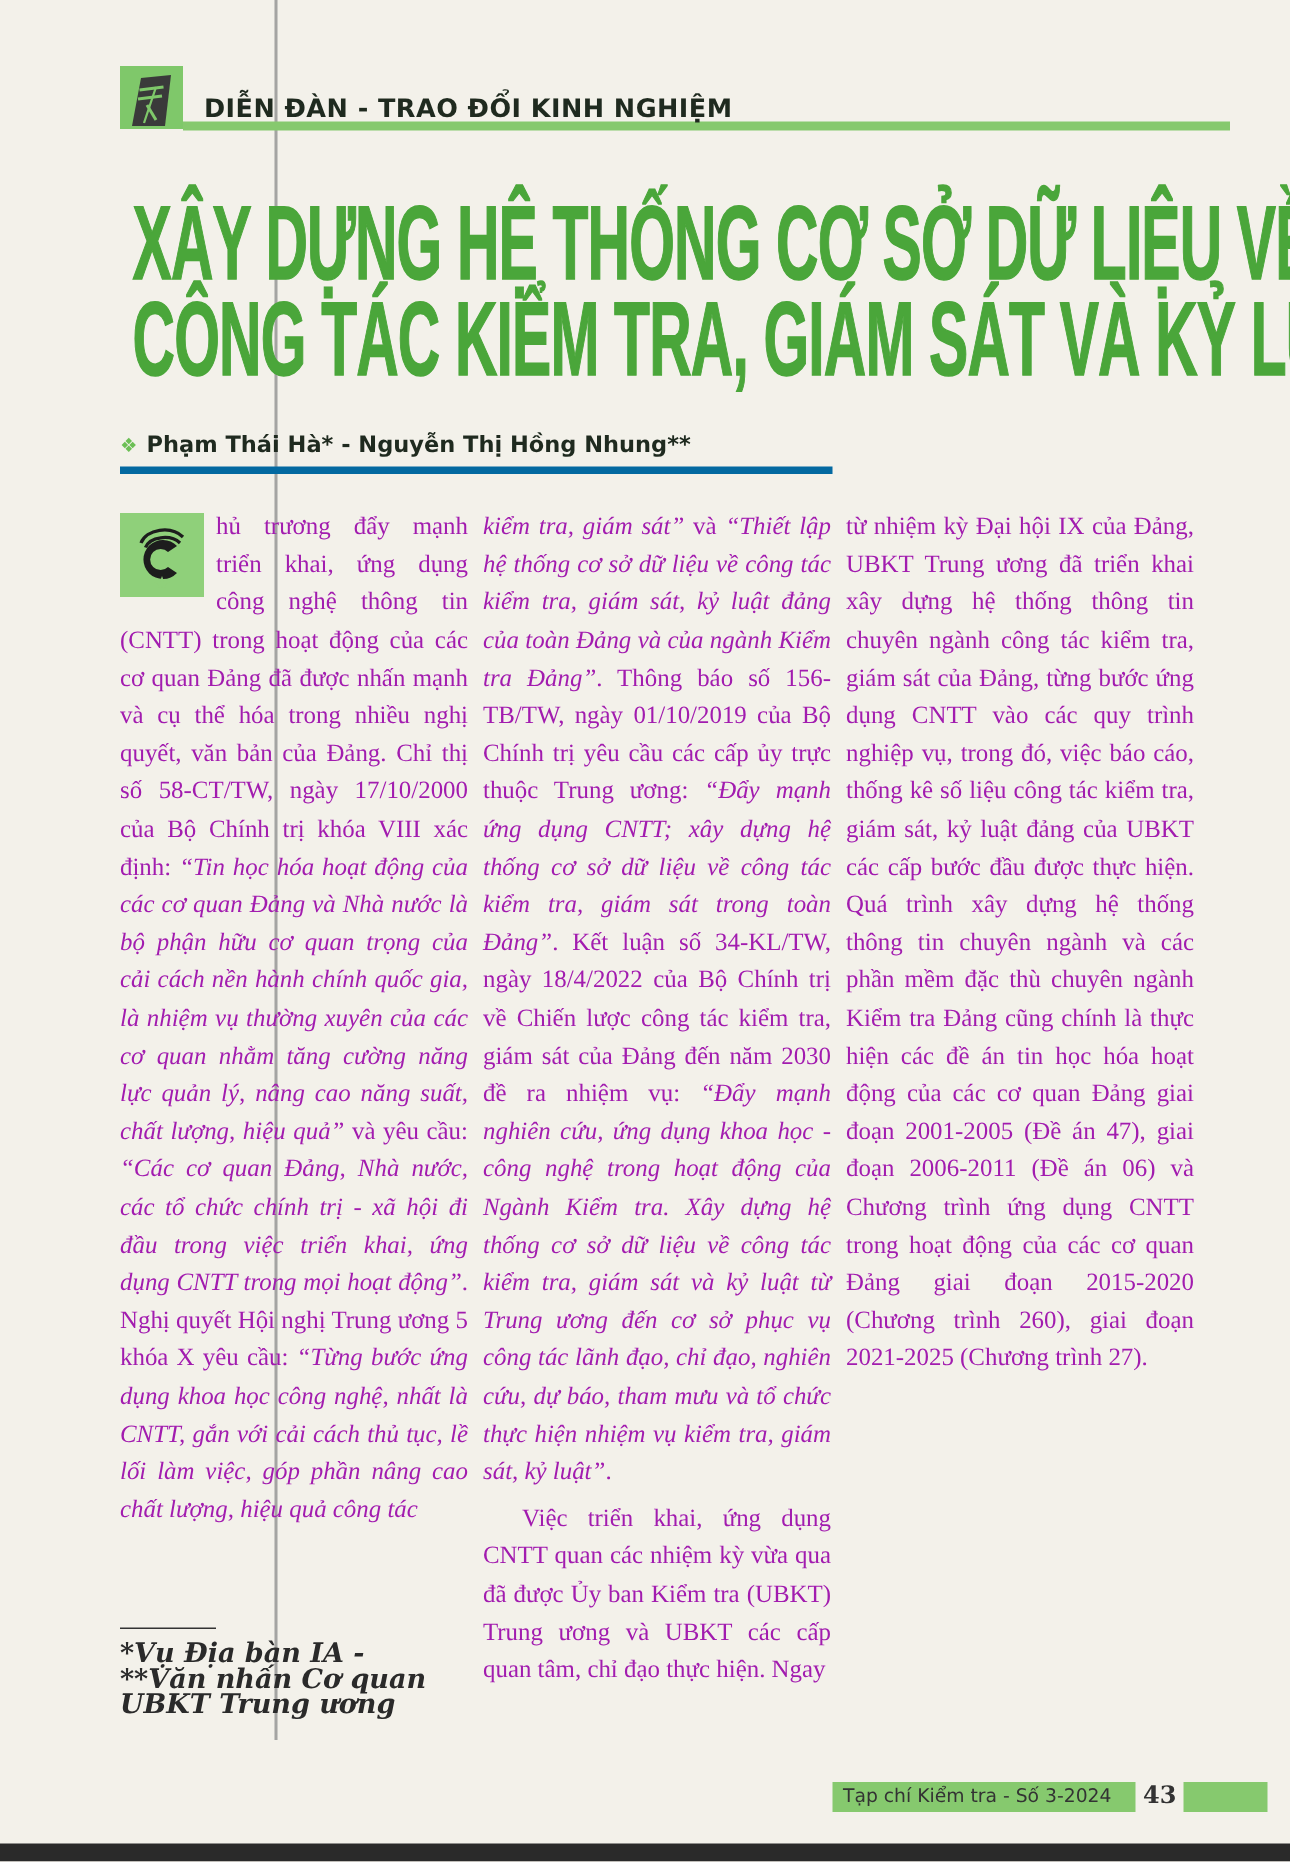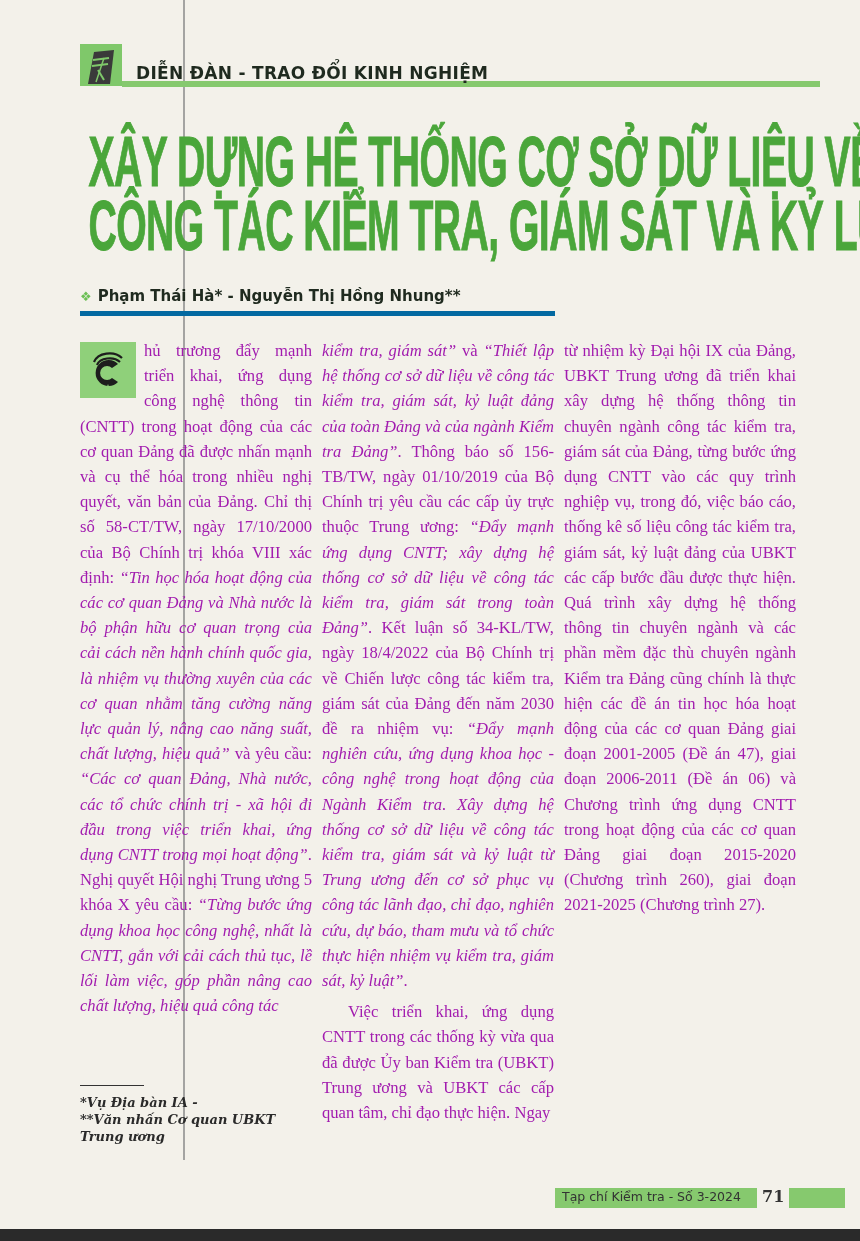--- a/index.html
+++ b/index.html
@@ -69,21 +69,21 @@
     float: left; width: 56px; height: 56px; margin: 4px 8px 2px 0;
     background: #8fd07a; display: flex; align-items: center; justify-content: center;
   }
 
   .footnote-rule {
     position: absolute; left: 80px; top: 1085px; width: 64px; height: 1px; background: #333;
   }
   .footnotes {
     position: absolute; left: 80px; top: 1094px; width: 235px;
     font-family: "DejaVu Serif", serif; font-style: italic; font-weight: bold;
-    font-size: 13px; line-height: 17px; color: #2a2a2a;
+    font-size: 18px; line-height: 17px; color: #2a2a2a;
   }
 
   
   .footer-band {
     position: absolute; left: 555px; top: 1188px; width: 290px; height: 20px;
     background: #86c96e;
   }
   .footer-text {
     position: absolute; left: 562px; top: 1189px;
     font-family: "DejaVu Sans", sans-serif; font-size: 12.5px; color: #333;
@@ -144,25 +144,25 @@
   </div>
 
   <div class="footnote-rule"></div>
   <div class="footnotes">
     <div>*Vụ Địa bàn IA -</div>
     <div>**Văn nhấn Cơ quan UBKT Trung ương</div>
   </div>
 
   <div class="col col-2">
     <p><span class="it">kiểm tra, giám sát”</span><span> và </span><span class="it">“Thiết lập hệ thống cơ sở dữ liệu về công tác kiểm tra, giám sát, kỷ luật đảng của toàn Đảng và của ngành Kiểm tra Đảng”</span><span>. Thông báo số 156-TB/TW, ngày 01/10/2019 của Bộ Chính trị yêu cầu các cấp ủy trực thuộc Trung ương: </span><span class="it">“Đẩy mạnh ứng dụng CNTT; xây dựng hệ thống cơ sở dữ liệu về công tác kiểm tra, giám sát trong toàn Đảng”</span><span>. Kết luận số 34-KL/TW, ngày 18/4/2022 của Bộ Chính trị về Chiến lược công tác kiểm tra, giám sát của Đảng đến năm 2030 đề ra nhiệm vụ: </span><span class="it">“Đẩy mạnh nghiên cứu, ứng dụng khoa học - công nghệ trong hoạt động của Ngành Kiểm tra. Xây dựng hệ thống cơ sở dữ liệu về công tác kiểm tra, giám sát và kỷ luật từ Trung ương đến cơ sở phục vụ công tác lãnh đạo, chỉ đạo, nghiên cứu, dự báo, tham mưu và tổ chức thực hiện nhiệm vụ kiểm tra, giám sát, kỷ luật”</span><span>.</span></p>
-    <p class="indent">Việc triển khai, ứng dụng CNTT trong các thống kỳ vừa qua đã được Ủy ban Kiểm tra (UBKT) Trung ương và UBKT các cấp quan tâm, chỉ đạo thực hiện. Ngay</p>
+    <p class="indent">Việc triển khai, ứng dụng CNTT quan các nhiệm kỳ vừa qua đã được Ủy ban Kiểm tra (UBKT) Trung ương và UBKT các cấp quan tâm, chỉ đạo thực hiện. Ngay</p>
   </div>
 
   <div class="col col-3">
     <p>từ nhiệm kỳ Đại hội IX của Đảng, UBKT Trung ương đã triển khai xây dựng hệ thống thông tin chuyên ngành công tác kiểm tra, giám sát của Đảng, từng bước ứng dụng CNTT vào các quy trình nghiệp vụ, trong đó, việc báo cáo, thống kê số liệu công tác kiểm tra, giám sát, kỷ luật đảng của UBKT các cấp bước đầu được thực hiện. Quá trình xây dựng hệ thống thông tin chuyên ngành và các phần mềm đặc thù chuyên ngành Kiểm tra Đảng cũng chính là thực hiện các đề án tin học hóa hoạt động của các cơ quan Đảng giai đoạn 2001-2005 (Đề án 47), giai đoạn 2006-2011 (Đề án 06) và Chương trình ứng dụng CNTT trong hoạt động của các cơ quan Đảng giai đoạn 2015-2020 (Chương trình 260), giai đoạn 2021-2025 (Chương trình 27).</p>
   </div>
 
   <div class="footer-band"></div>
   <div class="footer-num-box"></div>
   <div class="footer-text">Tạp chí Kiểm tra - Số 3-2024</div>
-  <div class="footer-num">71</div>
+  <div class="footer-num">43</div>
   <div class="bottom-bar"></div>
 </div>
 
 </body></html>

